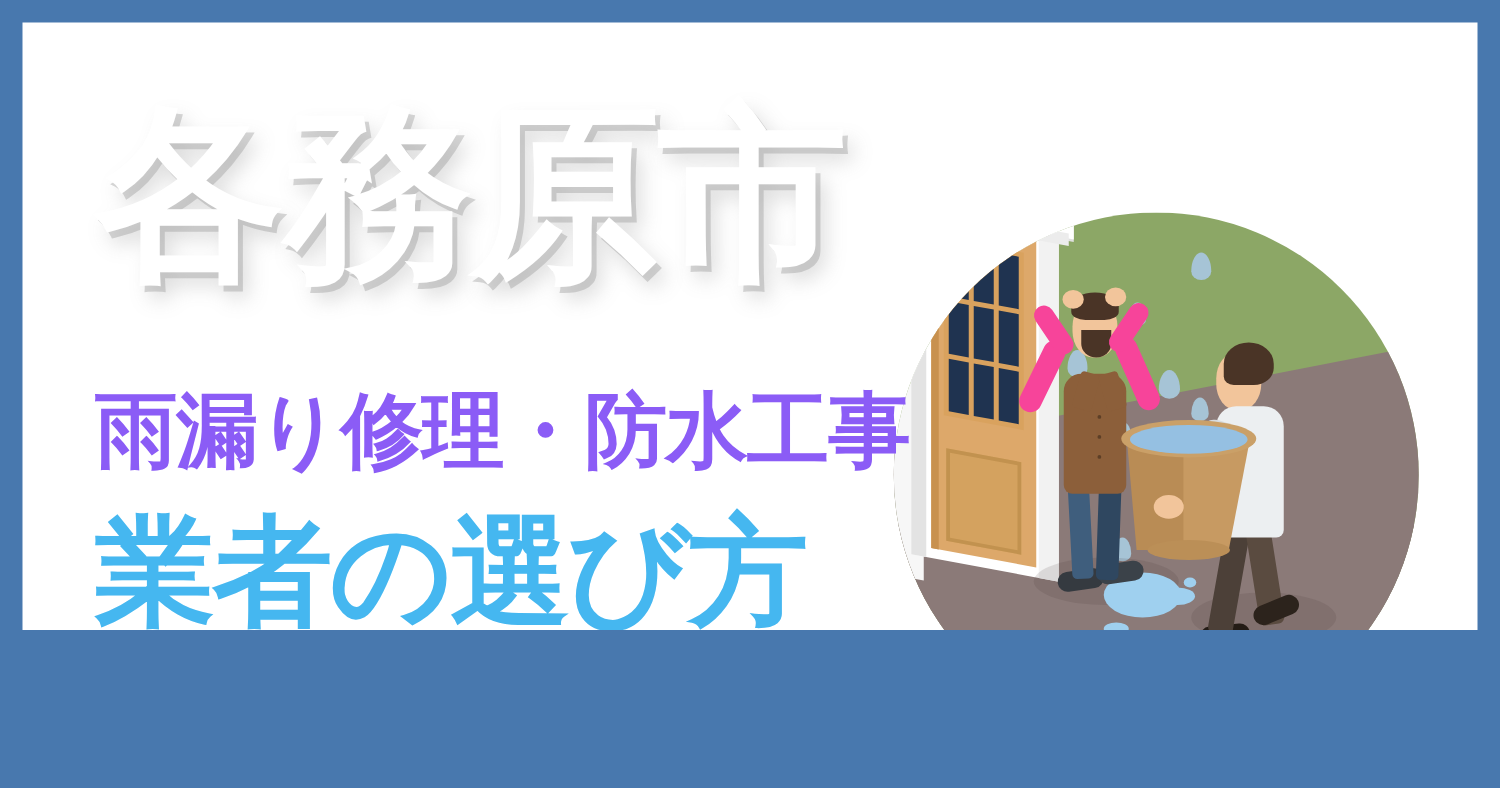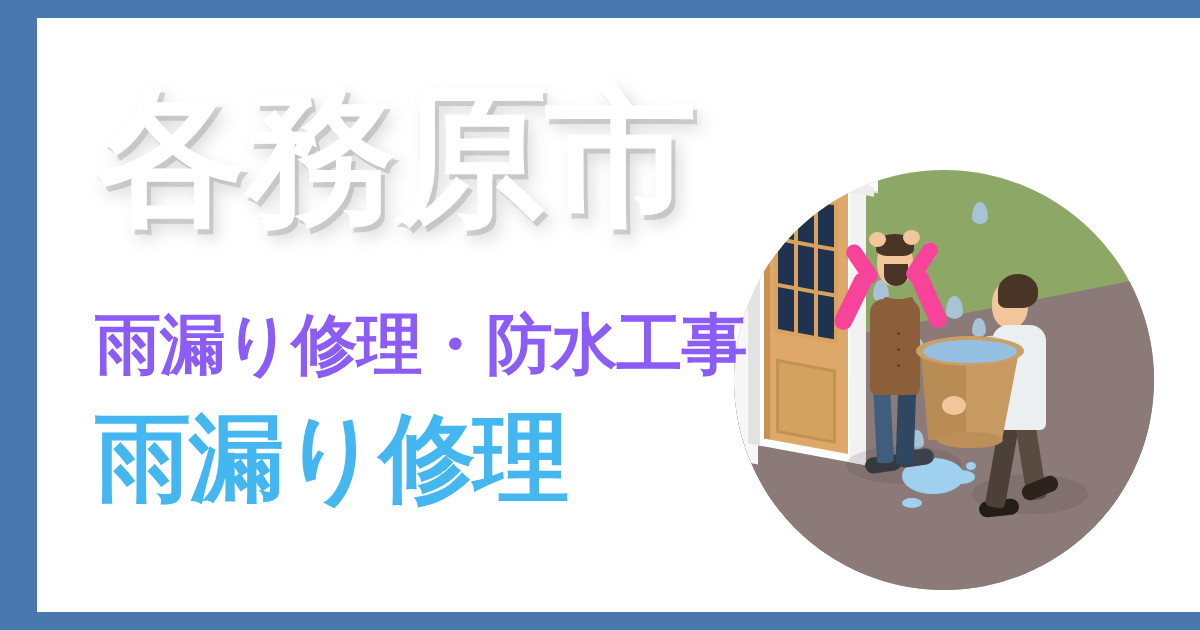--- a/index.html
+++ b/index.html
@@ -12,24 +12,23 @@
   }
   #banner{
     position:relative;
     width:1200px; height:630px;
     background:#4878ae;
     overflow:hidden;
   }
   #inner{
     position:absolute;
     left:18px; top:18px;
-    width:1164px; height:594px;
+    width:1164px; height:486px;
     background:#ffffff;
     overflow:hidden;
-    margin-left:19px;
   }
 
   
   #illo{
     position:absolute;
     left:697px; top:152px;
     width:420px; height:420px;
     border-radius:50%;
     overflow:hidden;
     background:transparent;
@@ -333,16 +332,16 @@
         <div class="bucket-body-sh"></div>
         <div class="bucket-base"></div>
         <div class="bucket-rim"></div>
         <div class="bucket-water"></div>
       </div>
       <div class="mB-hand"></div>
     </div>
 
     <div class="txt" id="title">各務原市</div>
     <div class="txt" id="subtitle">雨漏り修理・防水工事</div>
-    <div class="txt" id="tagline">雨漏り修理</div>
+    <div class="txt" id="tagline">業者の選び方</div>
 
   </div>
 </div>
 
 </body></html>

